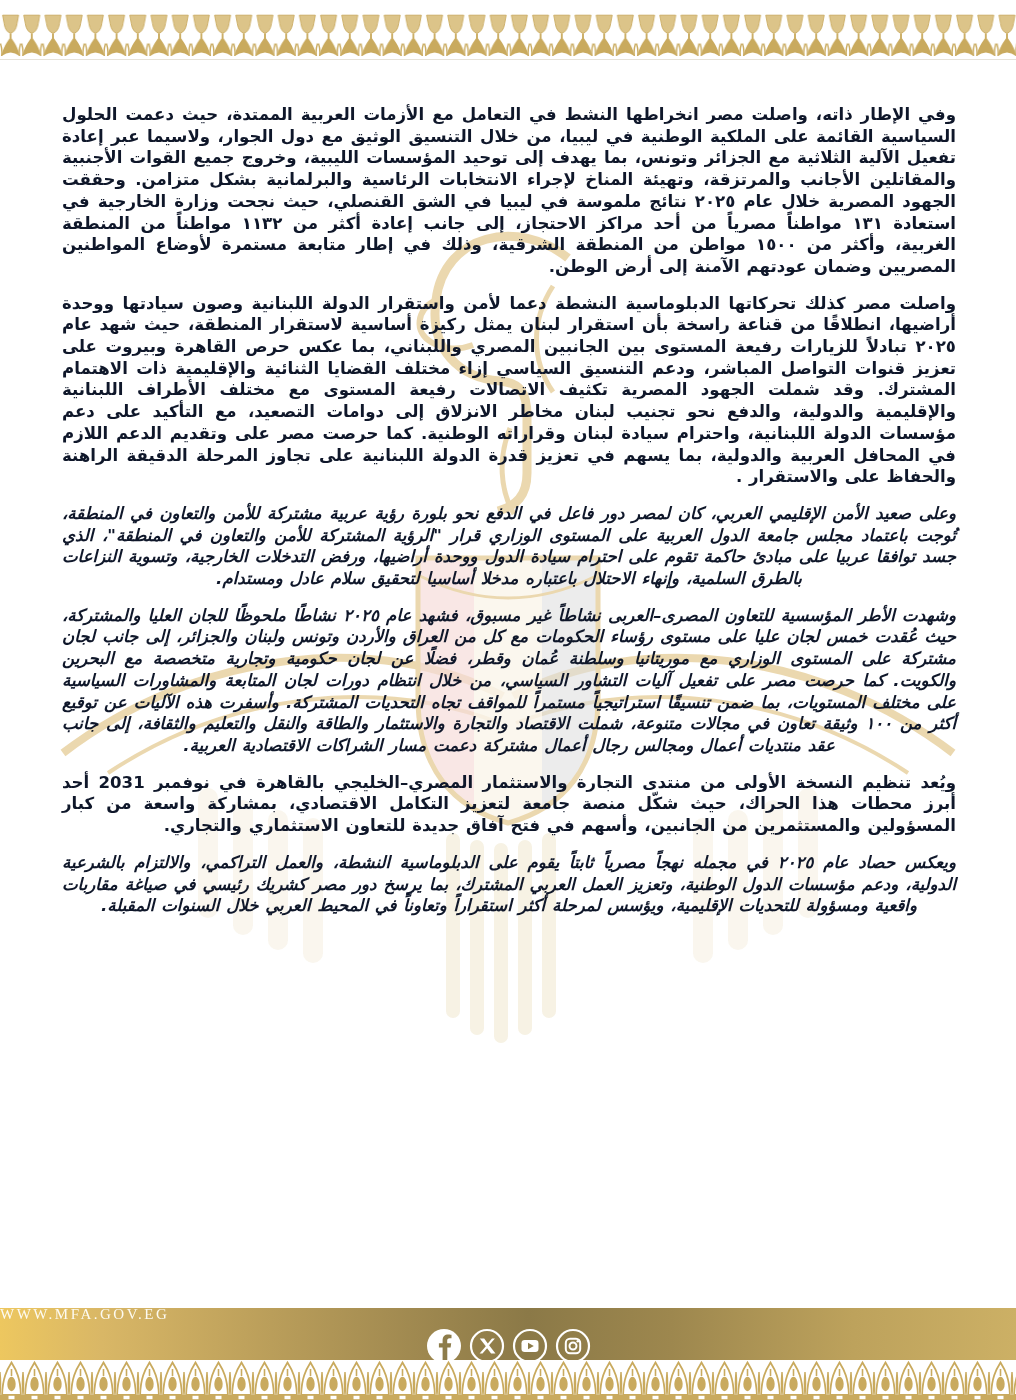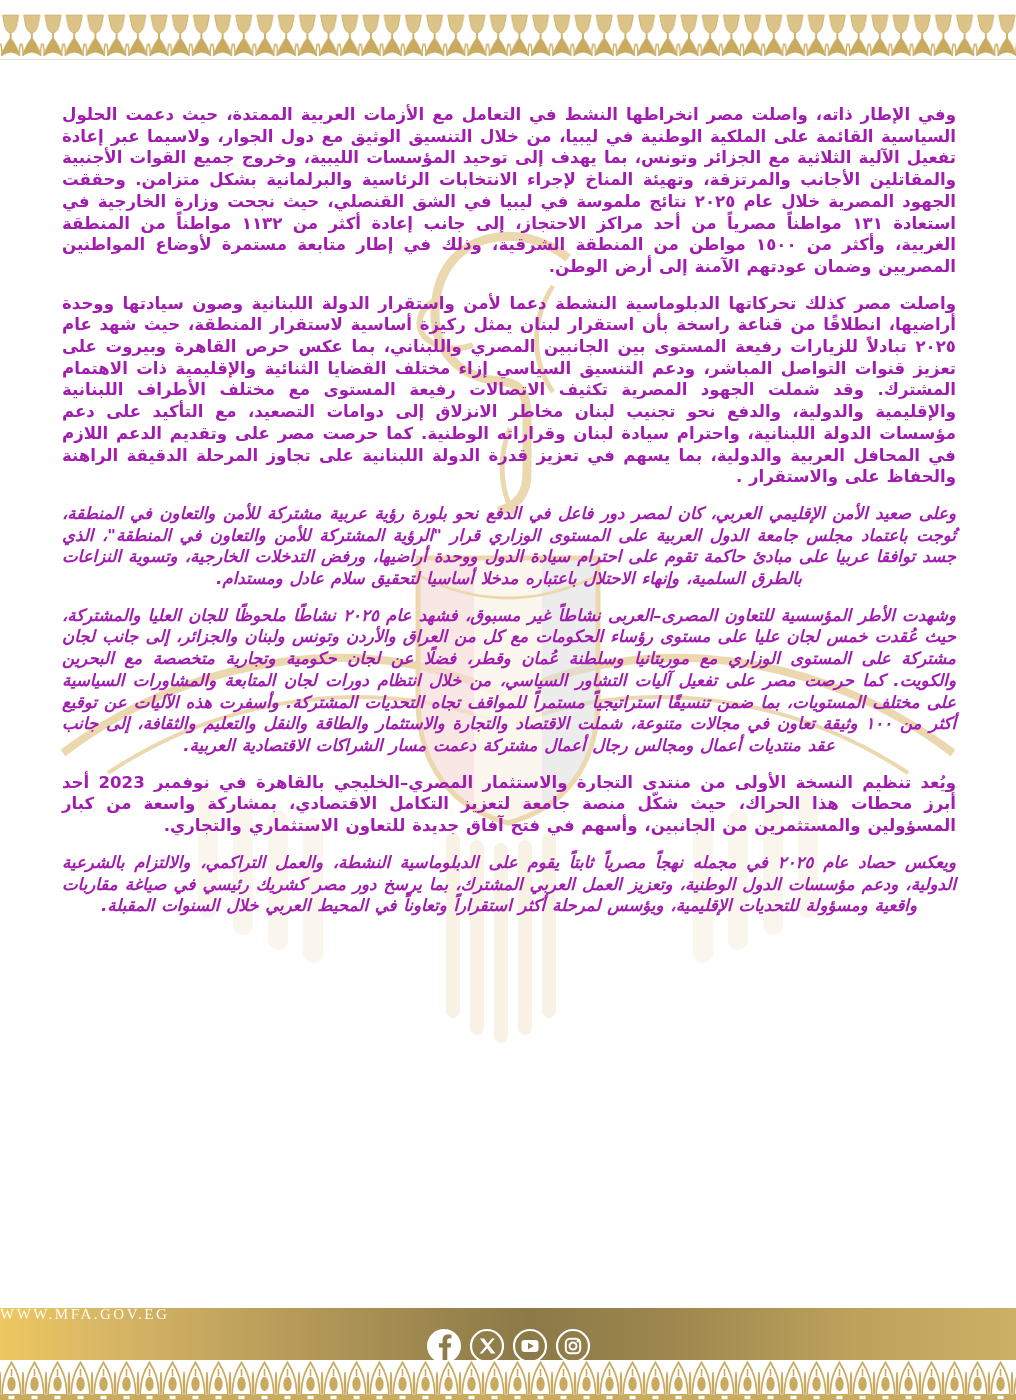--- a/index.html
+++ b/index.html
@@ -13,21 +13,21 @@
   .bottom-border{position:absolute;bottom:0;left:0;width:1016px;height:40px;z-index:4;background:#fff;}
   
   .watermark{position:absolute;top:228px;left:48px;width:920px;height:820px;z-index:0;opacity:.45;}
   
   .content{
     position:absolute;top:104px;right:60px;left:62px;z-index:2;
     direction:rtl;
   }
   p.para{
     margin:0 0 15px 0;
-    font-size:16.6px;font-weight:700;color:#a21caf;
+    font-size:16.6px;font-weight:700;color:#0f172a;
     line-height:21.7px;
     text-align:justify;
     word-spacing:1px;
   }
   p.last-right{text-align-last:right;}
   p.last-center{text-align-last:center;font-style:italic;}
   
   .footer-bar{
     position:absolute;left:0;bottom:40px;width:1016px;height:52px;z-index:3;
     background:linear-gradient(90deg,#edc75f 0%,#d9b766 10%,#a58d52 38%,#8b7947 52%,#9d874e 66%,#bda25c 84%,#ccb065 100%);
@@ -101,21 +101,21 @@
     <rect x="470" y="612" width="14" height="195" rx="7"></rect>
     <rect x="494" y="605" width="14" height="185" rx="7"></rect>
   </g>
 </svg>
 
 <main class="content">
   <p class="para last-right">وفي الإطار ذاته، واصلت مصر انخراطها النشط في التعامل مع الأزمات العربية الممتدة، حيث دعمت الحلول السياسية القائمة على الملكية الوطنية في ليبيا، من خلال التنسيق الوثيق مع دول الجوار، ولاسيما عبر إعادة تفعيل الآلية الثلاثية مع الجزائر وتونس، بما يهدف إلى توحيد المؤسسات الليبية، وخروج جميع القوات الأجنبية والمقاتلين الأجانب والمرتزقة، وتهيئة المناخ لإجراء الانتخابات الرئاسية والبرلمانية بشكل متزامن. وحققت الجهود المصرية خلال عام ٢٠٢٥ نتائج ملموسة في ليبيا في الشق القنصلي، حيث نجحت وزارة الخارجية في استعادة ١٣١ مواطناً مصرياً من أحد مراكز الاحتجاز، إلى جانب إعادة أكثر من ١١٣٢ مواطناً من المنطقة الغربية، وأكثر من ١٥٠٠ مواطن من المنطقة الشرقية، وذلك في إطار متابعة مستمرة لأوضاع المواطنين المصريين وضمان عودتهم الآمنة إلى أرض الوطن.</p>
   <p class="para last-right">واصلت مصر كذلك تحركاتها الدبلوماسية النشطة دعما لأمن واستقرار الدولة اللبنانية وصون سيادتها ووحدة أراضيها، انطلاقًا من قناعة راسخة بأن استقرار لبنان يمثل ركيزة أساسية لاستقرار المنطقة، حيث شهد عام ٢٠٢٥ تبادلاً للزيارات رفيعة المستوى بين الجانبين المصري واللبناني، بما عكس حرص القاهرة وبيروت على تعزيز قنوات التواصل المباشر، ودعم التنسيق السياسي إزاء مختلف القضايا الثنائية والإقليمية ذات الاهتمام المشترك. وقد شملت الجهود المصرية تكثيف الاتصالات رفيعة المستوى مع مختلف الأطراف اللبنانية والإقليمية والدولية، والدفع نحو تجنيب لبنان مخاطر الانزلاق إلى دوامات التصعيد، مع التأكيد على دعم مؤسسات الدولة اللبنانية، واحترام سيادة لبنان وقراراته الوطنية. كما حرصت مصر على وتقديم الدعم اللازم في المحافل العربية والدولية، بما يسهم في تعزيز قدرة الدولة اللبنانية على تجاوز المرحلة الدقيقة الراهنة والحفاظ على والاستقرار .</p>
   <p class="para last-center">وعلى صعيد الأمن الإقليمي العربي، كان لمصر دور فاعل في الدفع نحو بلورة رؤية عربية مشتركة للأمن والتعاون في المنطقة، تُوجت باعتماد مجلس جامعة الدول العربية على المستوى الوزاري قرار "الرؤية المشتركة للأمن والتعاون في المنطقة"، الذي جسد توافقا عربيا على مبادئ حاكمة تقوم على احترام سيادة الدول ووحدة أراضيها، ورفض التدخلات الخارجية، وتسوية النزاعات بالطرق السلمية، وإنهاء الاحتلال باعتباره مدخلا أساسيا لتحقيق سلام عادل ومستدام.</p>
   <p class="para last-center">وشهدت الأطر المؤسسية للتعاون المصرى–العربى نشاطاً غير مسبوق، فشهد عام ٢٠٢٥ نشاطًا ملحوظًا للجان العليا والمشتركة، حيث عُقدت خمس لجان عليا على مستوى رؤساء الحكومات مع كل من العراق والأردن وتونس ولبنان والجزائر، إلى جانب لجان مشتركة على المستوى الوزاري مع موريتانيا وسلطنة عُمان وقطر، فضلًا عن لجان حكومية وتجارية متخصصة مع البحرين والكويت. كما حرصت مصر على تفعيل آليات التشاور السياسي، من خلال انتظام دورات لجان المتابعة والمشاورات السياسية على مختلف المستويات، بما ضمن تنسيقًا استراتيجياً مستمراً للمواقف تجاه التحديات المشتركة. وأسفرت هذه الآليات عن توقيع أكثر من ١٠٠ وثيقة تعاون في مجالات متنوعة، شملت الاقتصاد والتجارة والاستثمار والطاقة والنقل والتعليم والثقافة، إلى جانب عقد منتديات أعمال ومجالس رجال أعمال مشتركة دعمت مسار الشراكات الاقتصادية العربية.</p>
-  <p class="para last-right">ويُعد تنظيم النسخة الأولى من منتدى التجارة والاستثمار المصري–الخليجي بالقاهرة في نوفمبر 2023 أحد أبرز محطات هذا الحراك، حيث شكّل منصة جامعة لتعزيز التكامل الاقتصادي، بمشاركة واسعة من كبار المسؤولين والمستثمرين من الجانبين، وأسهم في فتح آفاق جديدة للتعاون الاستثماري والتجاري.</p>
+  <p class="para last-right">ويُعد تنظيم النسخة الأولى من منتدى التجارة والاستثمار المصري–الخليجي بالقاهرة في نوفمبر 2031 أحد أبرز محطات هذا الحراك، حيث شكّل منصة جامعة لتعزيز التكامل الاقتصادي، بمشاركة واسعة من كبار المسؤولين والمستثمرين من الجانبين، وأسهم في فتح آفاق جديدة للتعاون الاستثماري والتجاري.</p>
   <p class="para last-center">ويعكس حصاد عام ٢٠٢٥ في مجمله نهجاً مصرياً ثابتاً يقوم على الدبلوماسية النشطة، والعمل التراكمي، والالتزام بالشرعية الدولية، ودعم مؤسسات الدول الوطنية، وتعزيز العمل العربي المشترك، بما يرسخ دور مصر كشريك رئيسي في صياغة مقاربات واقعية ومسؤولة للتحديات الإقليمية، ويؤسس لمرحلة أكثر استقراراً وتعاوناً في المحيط العربي خلال السنوات المقبلة.</p>
 </main>
 
 <footer class="footer-bar">
   <div class="footer-url">WWW.MFA.GOV.EG</div>
   <div class="social-row">
 
     <svg width="36" height="36" viewBox="0 0 36 36" xmlns="http://www.w3.org/2000/svg">
       <circle cx="18" cy="18" r="17" fill="#ffffff"></circle>
       <path d="M24.6 19.4l.6-4.2h-4v-2.6c0-1.2.6-2.3 2.4-2.3h1.9V6.7s-1.7-.3-3.3-.3c-3.4 0-5.6 2-5.6 5.7v3.1h-3.7v4.2h3.7V33.6c.8.1 1.6.1 2.4.1.8 0 1.6 0 2.3-.1V19.4z" fill="#8d7c4a"></path>

